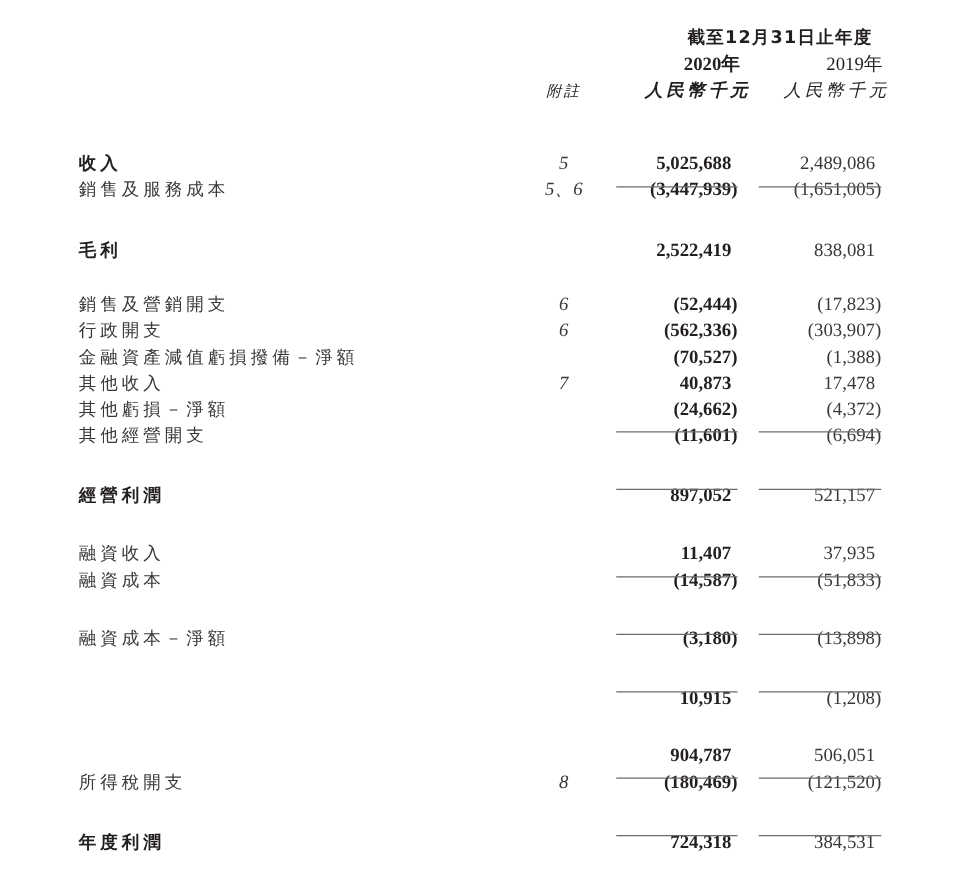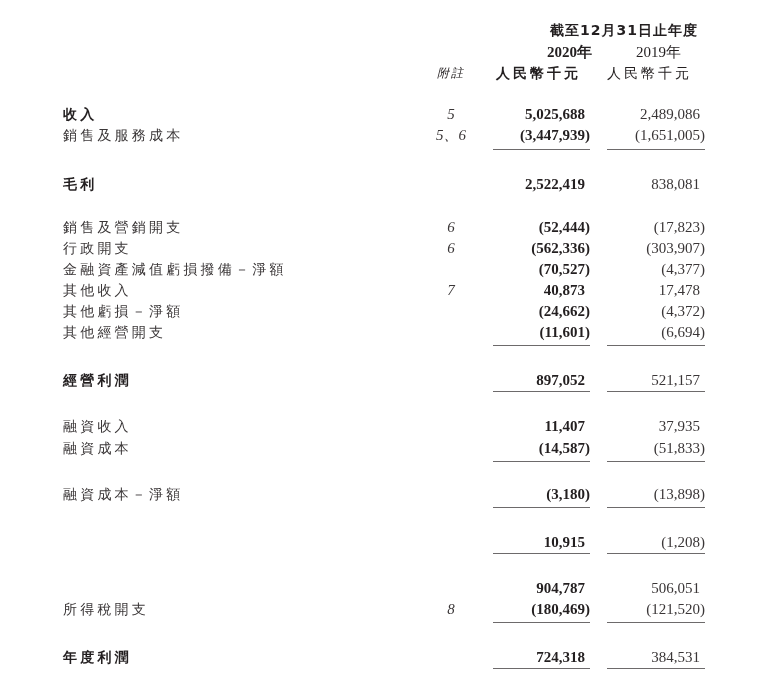--- a/index.html
+++ b/index.html
@@ -31,45 +31,48 @@
     }
     .hdr-year2020 {
       left: 536px; top: 44px;
       width: 56px; text-align: right;
       font-weight: bold;
       font-family: "Liberation Serif", serif;
       font-size: 15px;
     }
     .hdr-year2019 {
       left: 636px; top: 44px;
-      width: 70px; 
+      width: 70px; text-align: right;
       font-family: "Liberation Serif", serif;
       font-size: 15px;
     }
     .hdr-note {
       left: 437px; top: 65px;
       font-style: italic;
       letter-spacing: 2px;
       font-family: "DejaVu Sans", sans-serif;
       font-size: 12px;
     }
     .hdr-unit {
       top: 65px;
+      font-style: italic;
       letter-spacing: 3px;
       font-family: "DejaVu Sans", sans-serif;
       font-size: 14px;
+      margin-left: 20px;
     }
     .hdr-unit-2020 { left: 496px; font-weight: bold; }
     .hdr-unit-2019 { left: 607px; }
 
     .row {
       position: absolute;
       left: 0;
       width: 769px;
       height: 20px;
+      margin-top: 17px;
     }
     .label {
       position: absolute;
       left: 63px;
       top: 0;
       font-family: "DejaVu Sans", "Liberation Sans", sans-serif;
       font-size: 14px;
       letter-spacing: 3.2px;
       line-height: 20px;
       white-space: nowrap;
@@ -167,21 +170,21 @@
 <div class="row" style="top:238px">
   <span class="label">行政開支</span>
   <span class="note">6</span>
   <span class="v2020">(562,336)</span>
   <span class="v2019">(303,907)</span>
 </div>
 <div class="row" style="top:259px">
   <span class="label">金融資產減值虧損撥備－淨額</span>
   <span class="note"></span>
   <span class="v2020">(70,527)</span>
-  <span class="v2019">(4,377)</span>
+  <span class="v2019">(1,388)</span>
 </div>
 <div class="row" style="top:280px">
   <span class="label">其他收入</span>
   <span class="note">7</span>
   <span class="v2020 pos">40,873</span>
   <span class="v2019 pos">17,478</span>
 </div>
 <div class="row" style="top:301px">
   <span class="label">其他虧損－淨額</span>
   <span class="note"></span>

